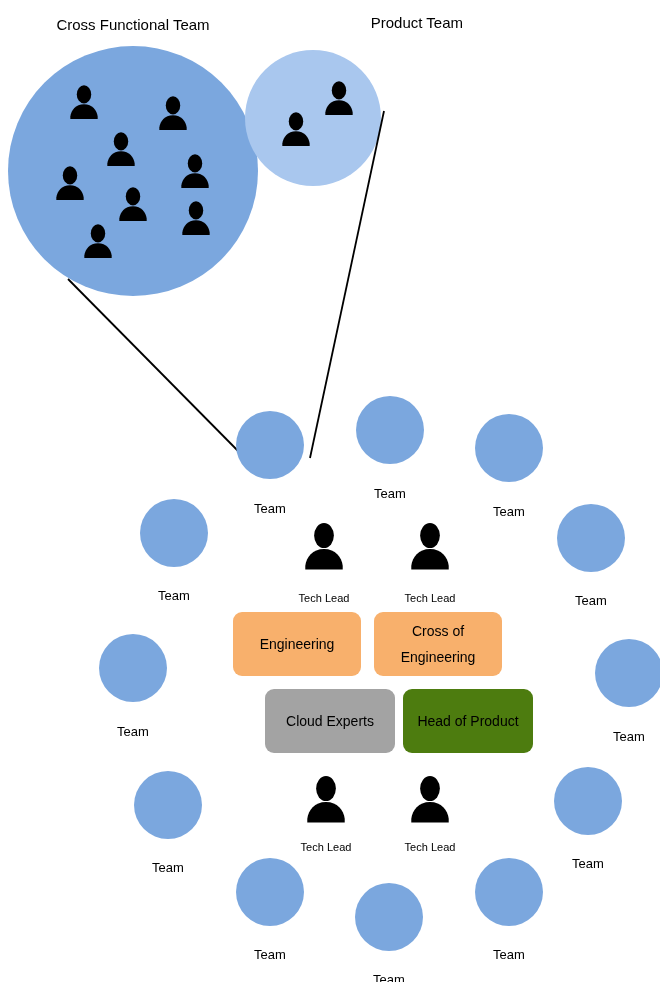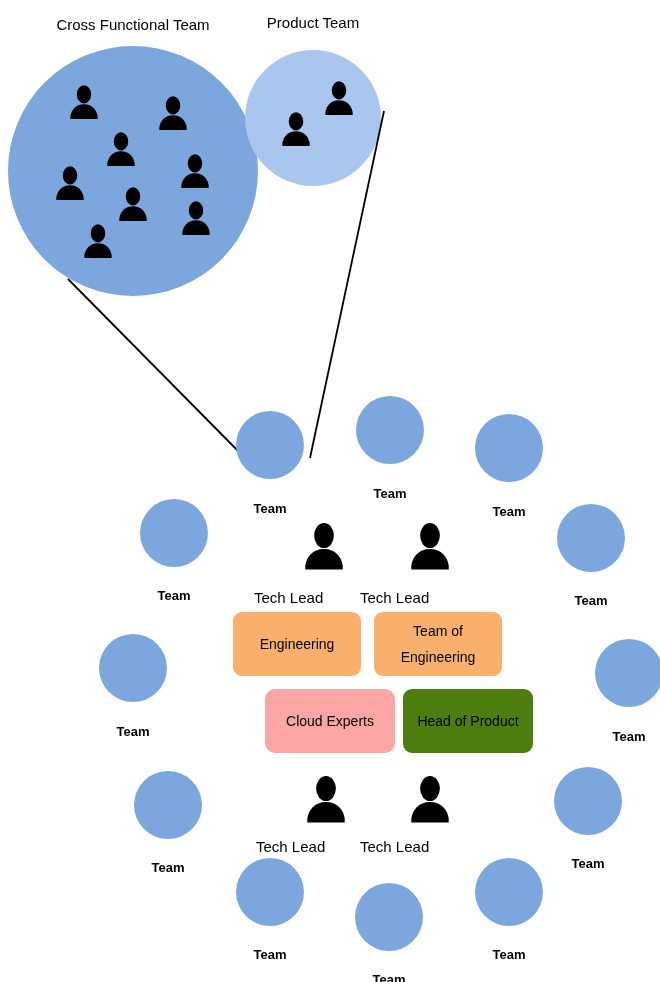--- a/index.html
+++ b/index.html
@@ -10,27 +10,27 @@
   svg.layer{position:absolute;left:0;top:0;width:660px;height:982px;overflow:visible;}
   svg.lines{z-index:5;}
 
   .grp-label{position:absolute;font-size:15px;line-height:18px;color:#000;
              white-space:nowrap;text-align:center;z-index:8;}
 
   .bigcircle{position:absolute;border-radius:50%;z-index:2;}
 
   .teamcircle{position:absolute;border-radius:50%;background:#7BA7DE;z-index:6;}
   .teamlabel{position:absolute;font-size:13px;line-height:16px;color:#000;
-             white-space:nowrap;text-align:center;z-index:7;font-weight:bold;}
+             white-space:nowrap;text-align:center;z-index:7;}
 
   .person{position:absolute;z-index:4;}
   .person svg{display:block;}
 
-  .role-label{position:absolute;font-size:15px;line-height:16px;color:#000;
-              white-space:nowrap;text-align:left;z-index:7;}
+  .role-label{position:absolute;font-size:11px;line-height:16px;color:#000;
+              white-space:nowrap;text-align:center;z-index:7;}
 
   .obox{position:absolute;background:#F8B06C;border-radius:9px;z-index:6;
         display:flex;align-items:center;justify-content:center;
         text-align:center;font-size:14px;line-height:26px;color:#000;
         padding:0 6px;box-sizing:border-box;}
 </style>
 </head>
 <body>
 
 <div id="stage">
@@ -97,21 +97,21 @@
           <path d="M50 56 C28 56 16 72 14 88 L14 95 L86 95 L86 88 C84 72 72 56 50 56 Z" fill="#000000"></path>
         </svg>
       </div>
       <div class="person" style="left: 277px; top: 102px; width: 38px; height: 38px; z-index: 4;">
         <svg width="38" height="38" viewBox="0 0 100 100">
           <ellipse cx="50" cy="30" rx="19" ry="24" fill="#000000"></ellipse>
           <path d="M50 56 C28 56 16 72 14 88 L14 95 L86 95 L86 88 C84 72 72 56 50 56 Z" fill="#000000"></path>
         </svg>
       </div>
       <div class="grp-label" style="left: -17px; top: 8px; width: 300px;">Cross Functional Team</div>
-      <div class="grp-label" style="left: 163px; top: 6px; width: 300px;">Product Team</div>
+      <div class="grp-label" style="left: 163px; top: 6px; width: 300px; text-align: right;">Product Team</div>
       <div class="teamcircle" style="left: 236px; top: 403px; width: 68px; height: 68px; background: rgb(123, 167, 222);"></div>
       <div class="teamlabel" style="left: 210px; top: 493px; width: 120px;">Team</div>
       <div class="teamcircle" style="left: 356px; top: 388px; width: 68px; height: 68px; background: rgb(123, 167, 222);"></div>
       <div class="teamlabel" style="left: 330px; top: 478px; width: 120px;">Team</div>
       <div class="teamcircle" style="left: 475px; top: 406px; width: 68px; height: 68px; background: rgb(123, 167, 222);"></div>
       <div class="teamlabel" style="left: 449px; top: 496px; width: 120px;">Team</div>
       <div class="teamcircle" style="left: 140px; top: 491px; width: 68px; height: 68px; background: rgb(123, 167, 222);"></div>
       <div class="teamlabel" style="left: 114px; top: 580px; width: 120px;">Team</div>
       <div class="teamcircle" style="left: 557px; top: 496px; width: 68px; height: 68px; background: rgb(123, 167, 222);"></div>
       <div class="teamlabel" style="left: 531px; top: 585px; width: 120px;">Team</div>
@@ -151,18 +151,18 @@
       </div>
       <div class="role-label" style="left: 256px; top: 831px; width: 140px;">Tech Lead</div>
       <div class="person" style="left: 404px; top: 765px; width: 52px; height: 52px; z-index: 6;">
         <svg width="52" height="52" viewBox="0 0 100 100">
           <ellipse cx="50" cy="30" rx="19" ry="24" fill="#000000"></ellipse>
           <path d="M50 56 C28 56 16 72 14 88 L14 95 L86 95 L86 88 C84 72 72 56 50 56 Z" fill="#000000"></path>
         </svg>
       </div>
       <div class="role-label" style="left: 360px; top: 831px; width: 140px;">Tech Lead</div>
       <div class="obox" style="left: 233px; top: 604px; width: 128px; height: 64px; background: rgb(248, 176, 108);">Engineering</div>
-      <div class="obox" style="left: 374px; top: 604px; width: 128px; height: 64px; background: rgb(248, 176, 108);">Team of Engineering</div>
-      <div class="obox" style="left: 265px; top: 681px; width: 130px; height: 64px; background: #fca5a5; border-radius: 10px;">Cloud Experts</div>
+      <div class="obox" style="left: 374px; top: 604px; width: 128px; height: 64px; background: rgb(248, 176, 108);">Cross of Engineering</div>
+      <div class="obox" style="left: 265px; top: 681px; width: 130px; height: 64px; background: #a3a3a3;">Cloud Experts</div>
       <div class="obox" style="left: 403px; top: 681px; width: 130px; height: 64px; background: #4d7c0f;">Head of Product</div>
     </div>
 
 </div>
 
 </body></html>

